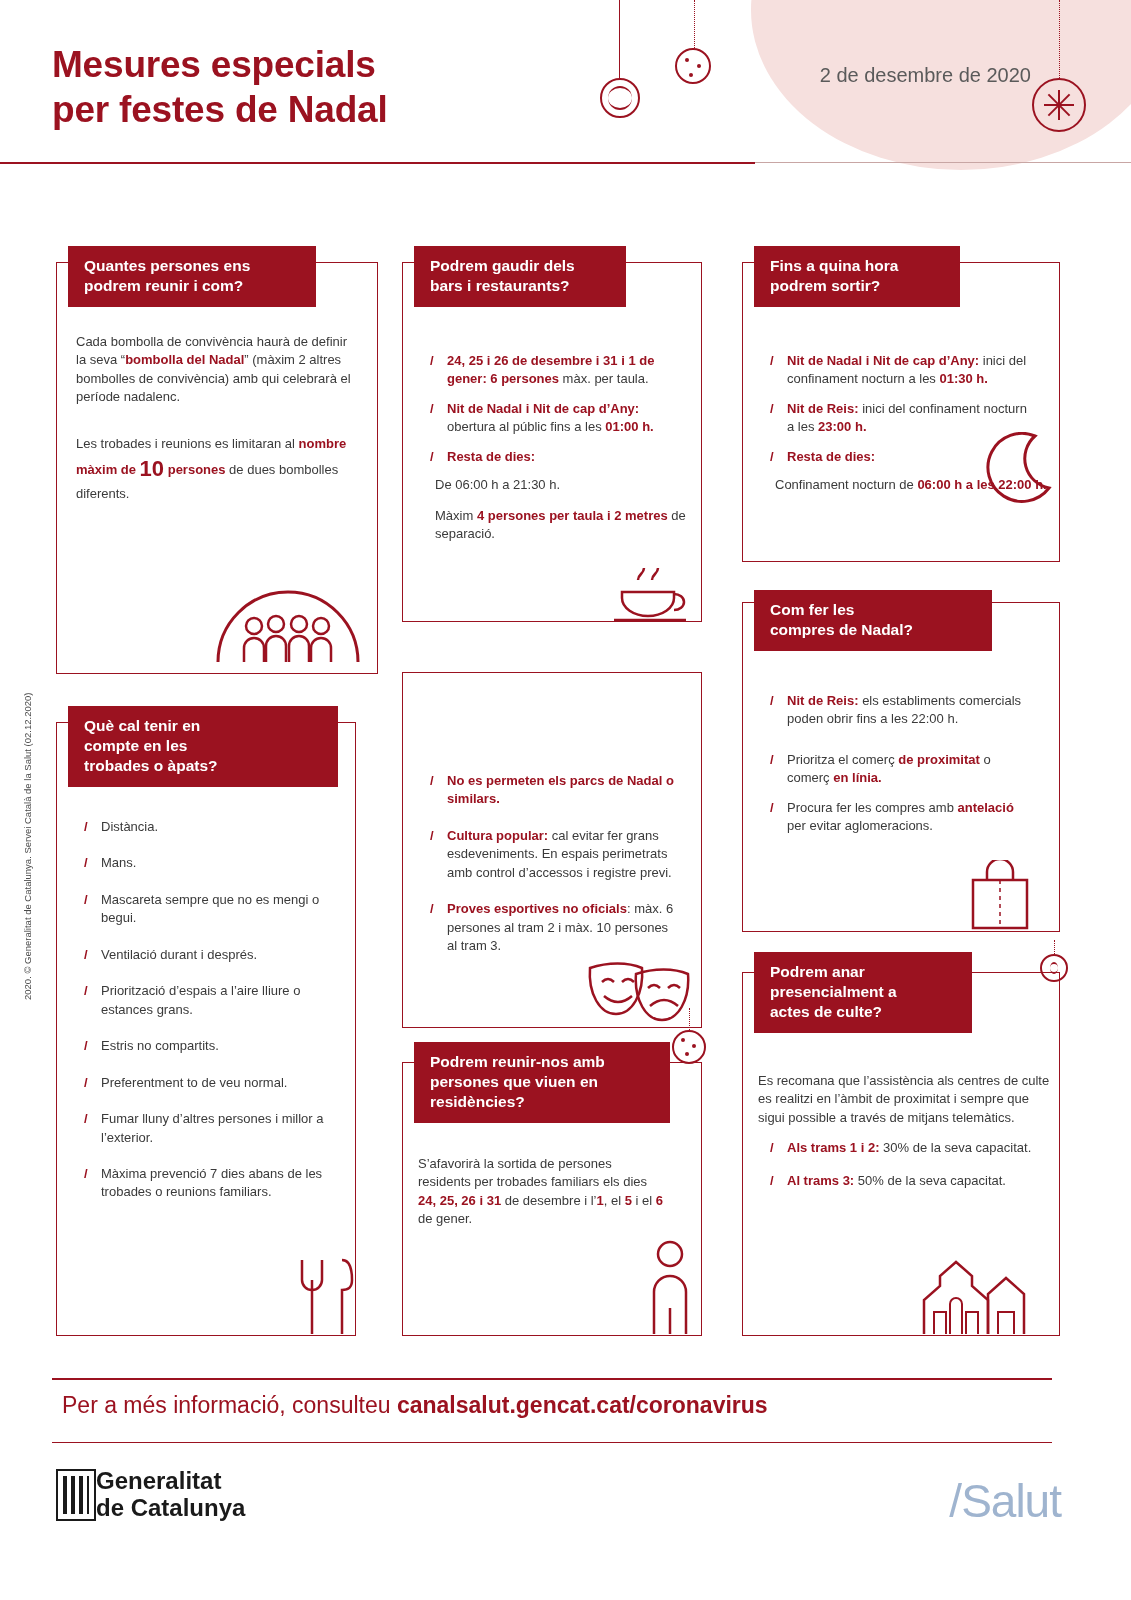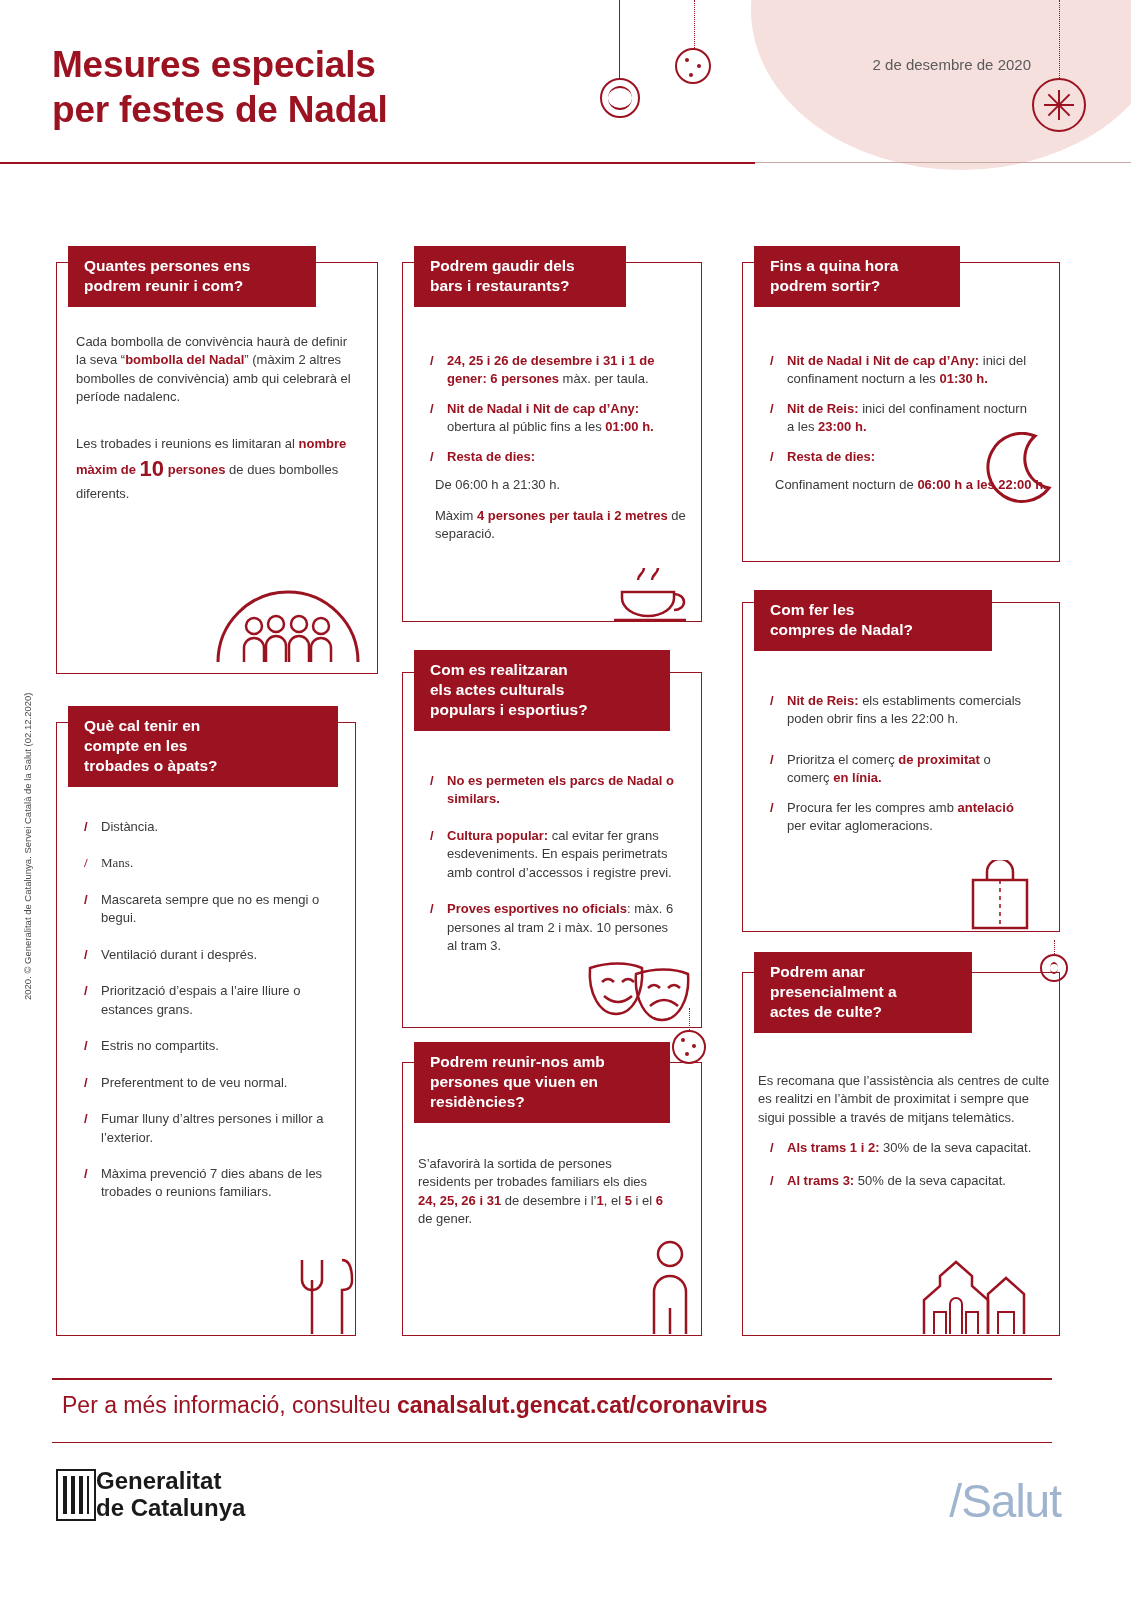--- a/index.html
+++ b/index.html
@@ -33,22 +33,22 @@
     position: absolute;
     left: 52px; top: 42px;
     font-size: 37px;
     font-weight: bold;
     color: #9b1220;
     line-height: 1.22;
     letter-spacing: -0.2px;
   }
   .date {
     position: absolute;
-    right: 100px; top: 56px;
-    font-size: 15px;
+    right: 100px; top: 64px;
+    font-size: 20px;
     color: #5a5a5a;
   }
   .header-rule {
     position: absolute;
     left: 0; top: 162px;
     width: 755px; height: 2px;
     background: #9b1220;
   }
   .header-rule-right {
     position: absolute;
@@ -299,42 +299,37 @@
 
   <div class="card" style="left:56px;top:722px;width:300px;height:614px;"></div>
   <div class="card-head" style="left:68px;top:706px;width:270px;">
     <div>Què cal tenir en</div>
     <div>compte en les</div>
     <div>trobades o àpats?</div>
   </div>
   <div class="card-body" style="left:72px;top:806px;width:272px;">
     <ul class="bullets">
       <li style="margin-bottom:18px;"><span>Distància.</span></li>
-      <li style="margin-bottom:18px;font-family:Liberation Serif, serif;"><span>Mans.</span></li>
+      <li style="margin-bottom:18px;"><span>Mans.</span></li>
       <li style="margin-bottom:18px;"><span>Mascareta sempre que no es mengi o begui.</span></li>
       <li style="margin-bottom:18px;"><span>Ventilació durant i després.</span></li>
       <li style="margin-bottom:18px;"><span>Priorització d’espais a l’aire lliure o estances grans.</span></li>
       <li style="margin-bottom:18px;"><span>Estris no compartits.</span></li>
       <li style="margin-bottom:18px;"><span>Preferentment to de veu normal.</span></li>
       <li style="margin-bottom:18px;"><span>Fumar lluny d’altres persones i millor a l’exterior.</span></li>
       <li><span>Màxima prevenció 7 dies abans de les trobades o reunions familiars.</span></li>
     </ul>
   </div>
   <svg style="position:absolute;left:292px;top:1256px;" width="64" height="80" viewBox="0 0 64 80">
     <path d="M10 4 v20 a10 10 0 0 0 20 0 v-20" fill="none" stroke="#9b1220" stroke-width="2.5"></path>
     <line x1="20" y1="24" x2="20" y2="78" stroke="#9b1220" stroke-width="2.5"></line>
     <path d="M50 4 c8 0 10 10 10 20 c0 8 -4 10 -10 10 v44" fill="none" stroke="#9b1220" stroke-width="2.5"></path>
   </svg>
 
   <div class="card" style="left:402px;top:672px;width:300px;height:356px;"></div>
-  <div class="card-head" style="left:414px;top:650px;width:256px;">
-    <div>Com es realitzaran</div>
-    <div>els actes culturals</div>
-    <div>populars i esportius?</div>
-  </div>
   <div class="card-body" style="left:418px;top:760px;width:272px;">
     <ul class="bullets">
       <li style="margin-bottom:18px;">
         <span class="b">No es permeten els parcs de Nadal o similars.</span>
       </li>
       <li style="margin-bottom:18px;">
         <span class="b">Cultura popular:</span><span> cal evitar fer grans esdeveniments. En espais perimetrats amb control d’accessos i registre previ.</span>
       </li>
       <li>
         <span class="b">Proves esportives no oficials</span><span>: màx. 6 persones al tram 2 i màx. 10 persones al tram 3.</span>

